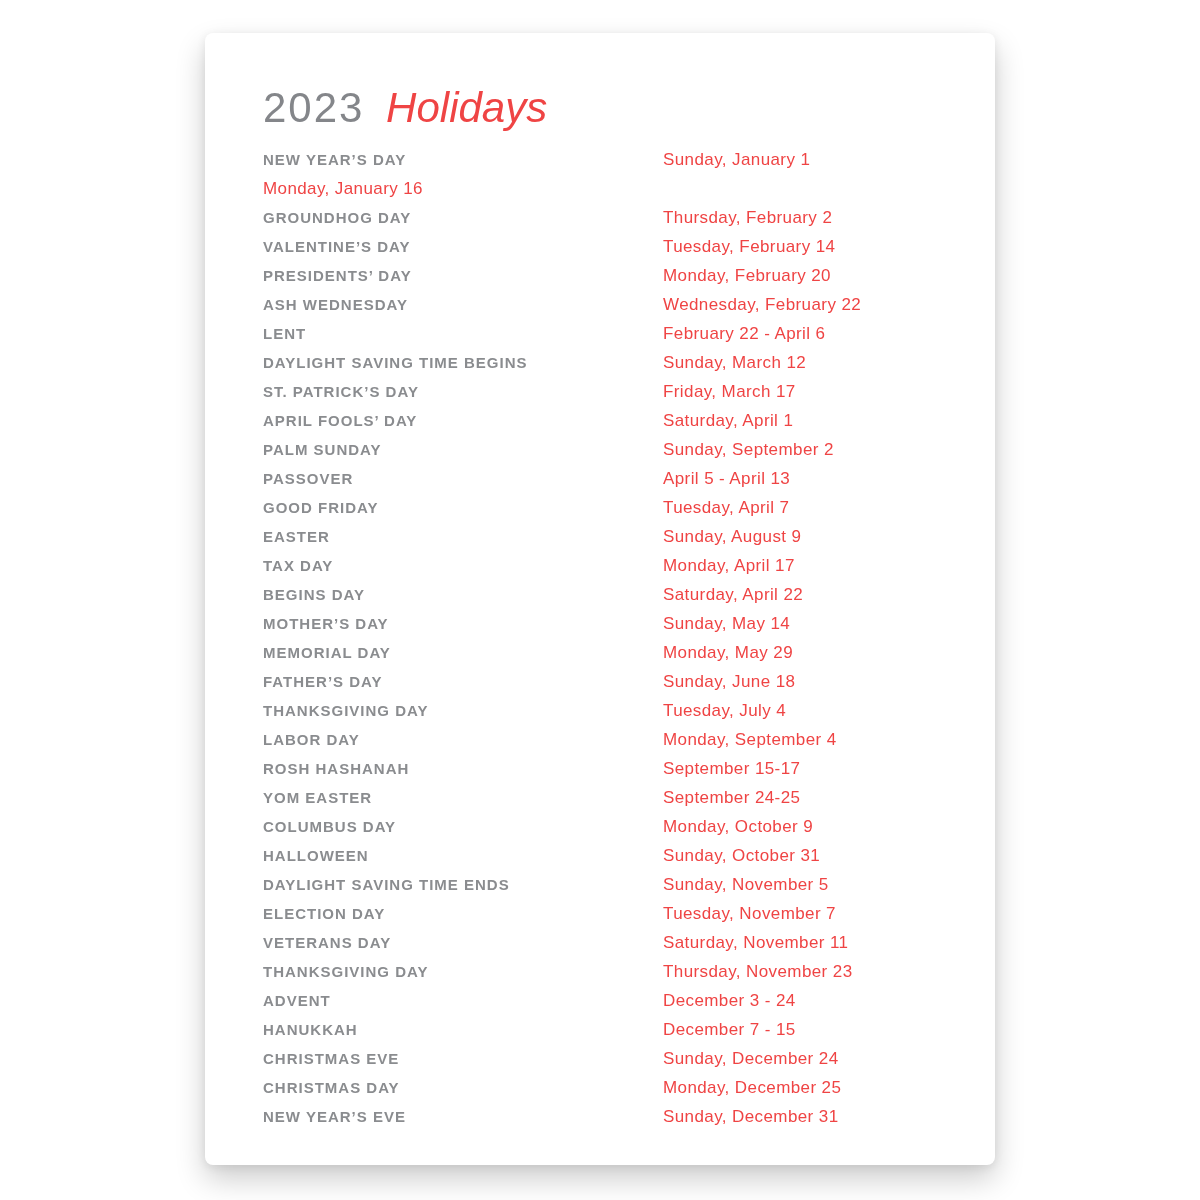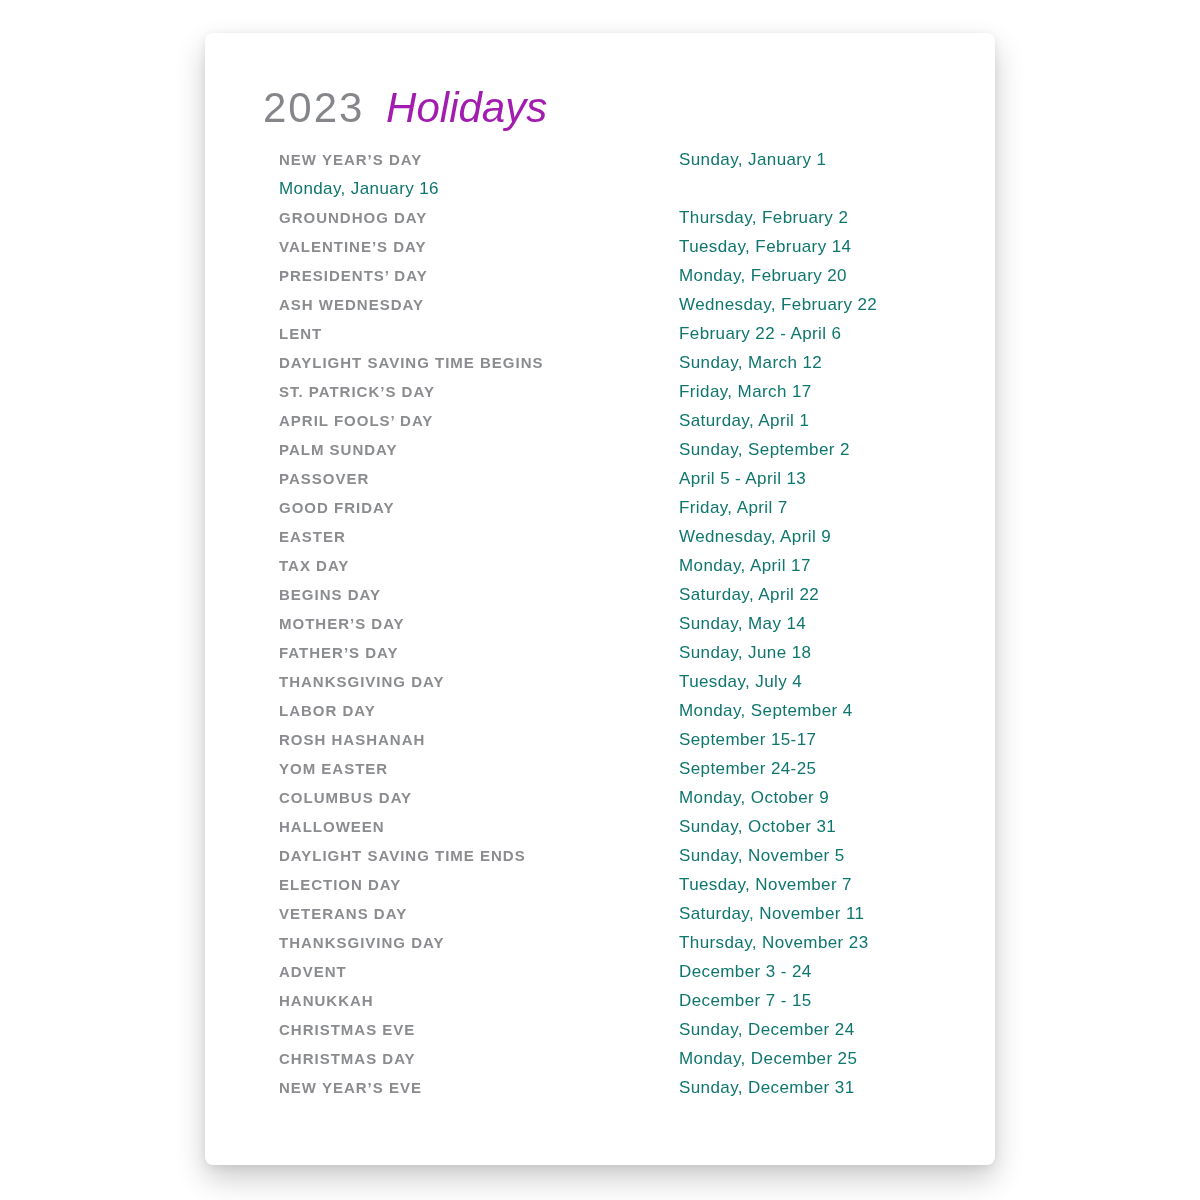--- a/index.html
+++ b/index.html
@@ -38,45 +38,44 @@
     white-space: nowrap;
   }
   .title .year {
     font-weight: 400;
     letter-spacing: 2px;
   }
   .title .word {
     font-style: italic;
     font-weight: 400;
     margin-left: 10px;
-    color: #a21caf;
+    color: #ef4444;
   }
   .list {
     margin-top: 6px;
-    margin-left: 16px;
   }
   .row {
     display: flex;
     align-items: center;
     height: 29px;
   }
   .hname {
     width: 400px;
     flex: 0 0 400px;
     font-size: 15px;
     font-weight: 700;
     letter-spacing: 1px;
     color: #8a8c8f;
     white-space: nowrap;
   }
   .hdate {
     font-size: 17px;
     font-weight: 400;
     letter-spacing: 0.4px;
-    color: #0f766e;
+    color: #ef4444;
     white-space: nowrap;
   }
 </style>
 </head>
 <body>
 
 <div class="stage">
   <div class="card">
     <h1 class="title">
       <span class="year">2023</span>
@@ -125,37 +124,41 @@
         <div class="row">
           <div class="hname">PALM SUNDAY</div>
           <div class="hdate">Sunday, September 2</div>
         </div>
         <div class="row">
           <div class="hname">PASSOVER</div>
           <div class="hdate">April 5 - April 13</div>
         </div>
         <div class="row">
           <div class="hname">GOOD FRIDAY</div>
-          <div class="hdate">Friday, April 7</div>
+          <div class="hdate">Tuesday, April 7</div>
         </div>
         <div class="row">
           <div class="hname">EASTER</div>
-          <div class="hdate">Wednesday, April 9</div>
+          <div class="hdate">Sunday, August 9</div>
         </div>
         <div class="row">
           <div class="hname">TAX DAY</div>
           <div class="hdate">Monday, April 17</div>
         </div>
         <div class="row">
           <div class="hname">BEGINS DAY</div>
           <div class="hdate">Saturday, April 22</div>
         </div>
         <div class="row">
           <div class="hname">MOTHER’S DAY</div>
           <div class="hdate">Sunday, May 14</div>
+        </div>
+        <div class="row">
+          <div class="hname">MEMORIAL DAY</div>
+          <div class="hdate">Monday, May 29</div>
         </div>
         <div class="row">
           <div class="hname">FATHER’S DAY</div>
           <div class="hdate">Sunday, June 18</div>
         </div>
         <div class="row">
           <div class="hname">THANKSGIVING DAY</div>
           <div class="hdate">Tuesday, July 4</div>
         </div>
         <div class="row">

